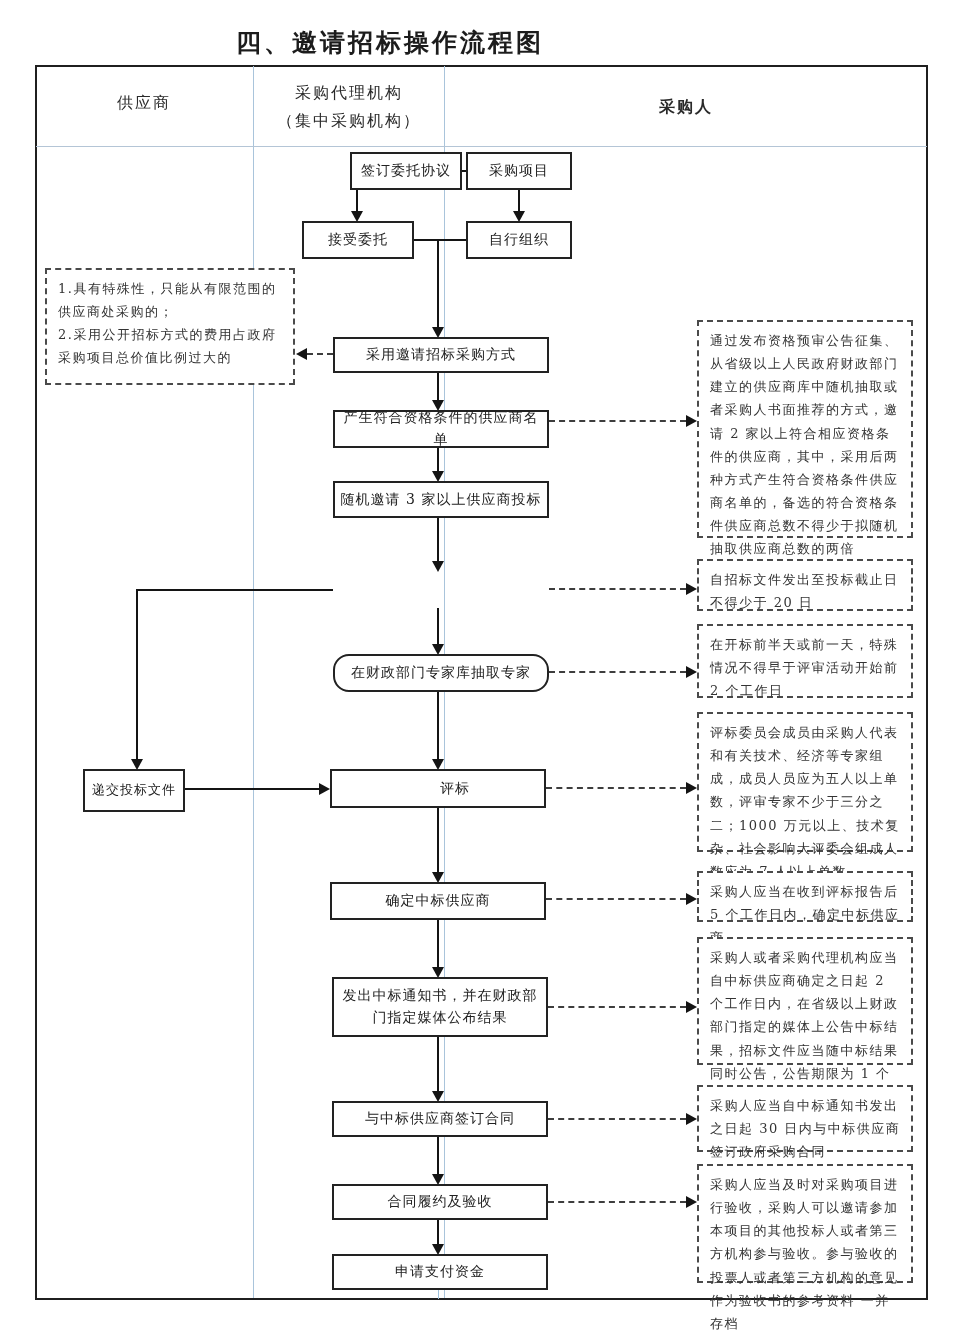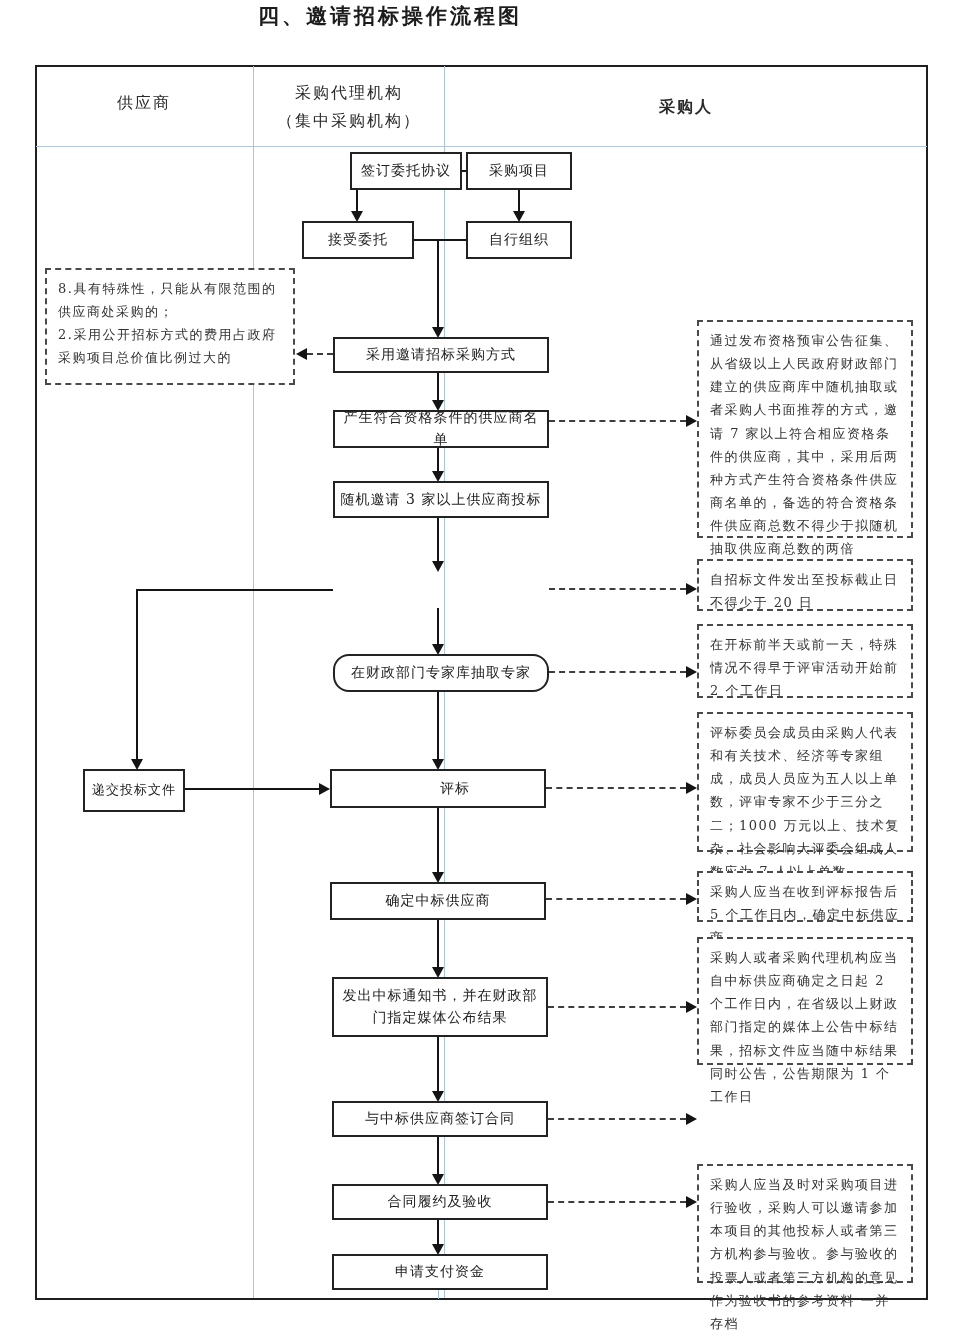--- a/index.html
+++ b/index.html
@@ -1,19 +1,19 @@
 <!DOCTYPE html>
 <html lang="zh"><head>
 <meta charset="utf-8">
 <style>
   html,body{margin:0;padding:0;background:#ffffff;}
   #page{position:relative;width:964px;height:1337px;background:#fff;
         font-family:"DejaVu Serif","Liberation Serif",serif;color:#1c1c1c;overflow:hidden;}
   .abs{position:absolute;}
-  #title{left:0;top:2px;width:780px;text-align:center;font-size:21px;font-weight:bold;letter-spacing:3px;}
+  #title{left:0;top:26px;width:780px;text-align:center;font-size:25px;font-weight:bold;letter-spacing:3px;}
   #frame{left:35px;top:65px;width:893px;height:1235px;border:2px solid #1f1f1f;box-sizing:border-box;}
   .lane-v{width:1px;background:#a9c4db;top:66px;height:1232px;}
   .lane-h{height:1px;background:#b4c5d6;left:36px;width:891px;top:146px;}
   .lane-label{font-size:16px;letter-spacing:2px;text-align:center;color:#2a2a2a;}
   
   .node{background:#fff;border:2px solid #222;box-sizing:border-box;display:flex;align-items:center;
         justify-content:center;text-align:center;font-size:14px;letter-spacing:1px;color:#222;
         line-height:1.55;padding:2px 4px;}
   
   .note{background:#fff;border:2px dashed #4a4a4a;box-sizing:border-box;font-size:13px;color:#333;
@@ -133,24 +133,25 @@
   <div class="abs node" style="left:333px;top:654px;width:216px;height:38px;border-radius:16px;">在财政部门专家库抽取专家</div>
   <div class="abs node" style="left:330px;top:769px;width:216px;height:39px;padding-left:38px;">评标</div>
   <div class="abs node" style="left:332px;top:977px;width:216px;height:60px;">发出中标通知书，并在财政部门指定媒体公布结果</div>
   <div class="abs node" style="left:330px;top:882px;width:216px;height:38px;">确定中标供应商</div>
   <div class="abs node" style="left:332px;top:1101px;width:216px;height:36px;">与中标供应商签订合同</div>
   <div class="abs node" style="left:332px;top:1184px;width:216px;height:36px;">合同履约及验收</div>
   <div class="abs node" style="left:332px;top:1254px;width:216px;height:36px;">申请支付资金</div>
   <div class="abs node" style="left:83px;top:769px;width:102px;height:43px;font-size:13px;">递交投标文件</div>
 
   <div class="abs note" style="left:45px;top:268px;width:250px;height:117px;">
-    <p>8.具有特殊性，只能从有限范围的供应商处采购的；</p>
+    <p>1.具有特殊性，只能从有限范围的供应商处采购的；</p>
     <p>2.采用公开招标方式的费用占政府采购项目总价值比例过大的</p>
   </div>
-  <div class="abs note" style="left:697px;top:320px;width:216px;height:218px;">通过发布资格预审公告征集、从省级以上人民政府财政部门建立的供应商库中随机抽取或者采购人书面推荐的方式，邀请 7 家以上符合相应资格条件的供应商，其中，采用后两种方式产生符合资格条件供应商名单的，备选的符合资格条件供应商总数不得少于拟随机抽取供应商总数的两倍</div>
+  <div class="abs note" style="left:697px;top:320px;width:216px;height:218px;">通过发布资格预审公告征集、从省级以上人民政府财政部门建立的供应商库中随机抽取或者采购人书面推荐的方式，邀请 2 家以上符合相应资格条件的供应商，其中，采用后两种方式产生符合资格条件供应商名单的，备选的符合资格条件供应商总数不得少于拟随机抽取供应商总数的两倍</div>
   <div class="abs note" style="left:697px;top:559px;width:216px;height:52px;">自招标文件发出至投标截止日不得少于 20 日</div>
   <div class="abs note" style="left:697px;top:624px;width:216px;height:74px;">在开标前半天或前一天，特殊情况不得早于评审活动开始前 2 个工作日</div>
   <div class="abs note" style="left:697px;top:712px;width:216px;height:140px;">评标委员会成员由采购人代表和有关技术、经济等专家组成，成员人员应为五人以上单数，评审专家不少于三分之二；1000 万元以上、技术复杂、社会影响大评委会组成人数应为 7 人以上单数</div>
   <div class="abs note" style="left:697px;top:871px;width:216px;height:51px;">采购人应当在收到评标报告后 5 个工作日内，确定中标供应商</div>
   <div class="abs note" style="left:697px;top:937px;width:216px;height:128px;">采购人或者采购代理机构应当自中标供应商确定之日起 2 个工作日内，在省级以上财政部门指定的媒体上公告中标结果，招标文件应当随中标结果同时公告，公告期限为 1 个工作日</div>
+  <div class="abs note" style="left:697px;top:1085px;width:216px;height:67px;">采购人应当自中标通知书发出之日起 30 日内与中标供应商签订政府采购合同</div>
   <div class="abs note" style="left:697px;top:1164px;width:216px;height:119px;">采购人应当及时对采购项目进行验收，采购人可以邀请参加本项目的其他投标人或者第三方机构参与验收。参与验收的投票人或者第三方机构的意见作为验收书的参考资料 一并存档</div>
 
 </div>
 
 </body></html>

